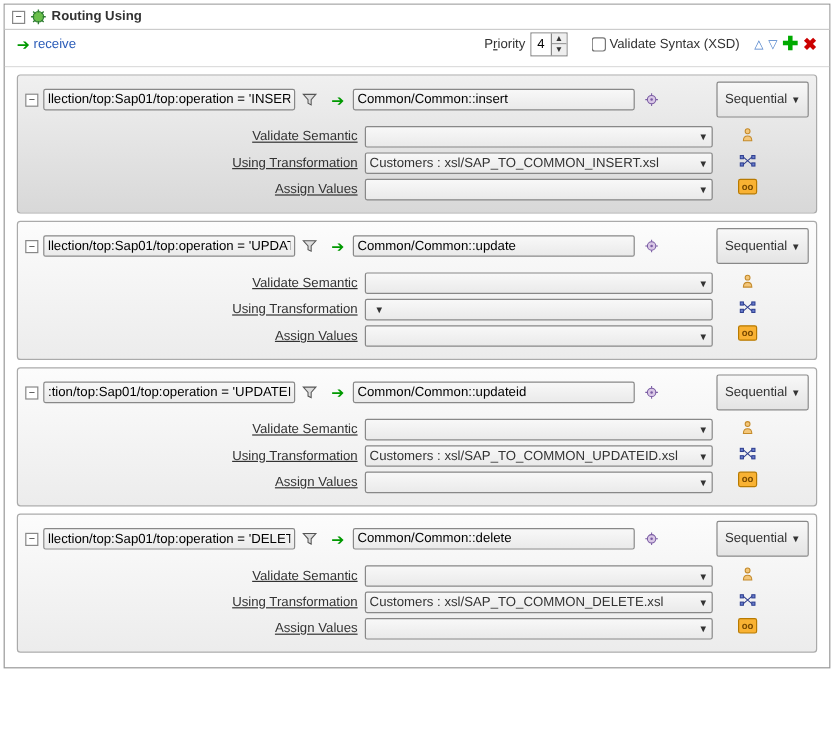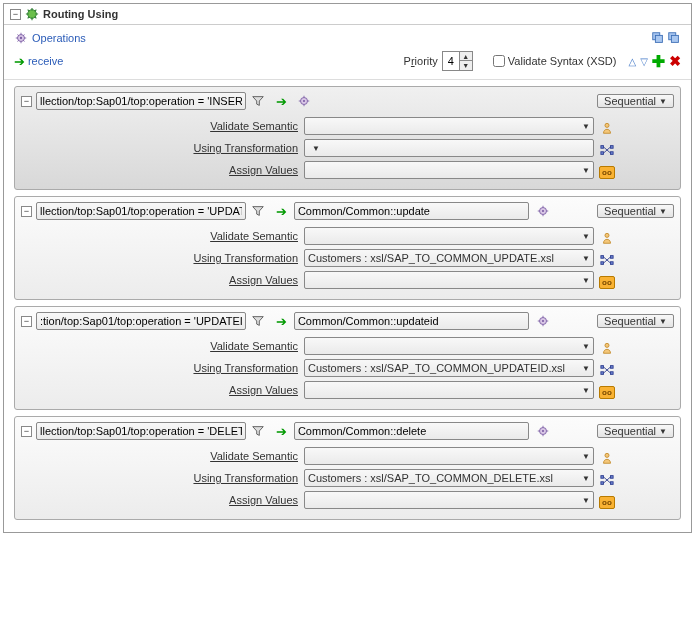--- a/index.html
+++ b/index.html
@@ -35,64 +35,44 @@
 .x-red { color:#cc0000; font-size:14px; font-weight:bold; cursor:pointer; }
 .rules-body { padding:6px 10px; }
 .rule { border:1px solid #aaa; border-radius:3px; margin-bottom:6px; background:linear-gradient(#fcfcfc,#ececec); }
 .rule.active { background:linear-gradient(#f0f0f0,#d8d8d8); }
 .rule-top { display:flex; align-items:center; padding:5px 6px; gap:4px; }
 .rule-top .collapse { width:11px; height:11px; border:1px solid #888; display:flex; align-items:center; justify-content:center; font-size:9px; cursor:pointer; background:#fff; }
 .txt-input { border:1px solid #888; background:linear-gradient(#f8f8f8,#eaeaea); height:18px; padding:0 3px; font-size:11px; border-radius:2px; }
 .filter-input { width:210px; }
 .target-input { width:235px; }
 .funnel, .gear-sm { width:16px; height:16px; display:flex; align-items:center; justify-content:center; }
-.seq-btn { border:1px solid #888; background:linear-gradient(#f8f8f8,#e4e4e4); height:14px; padding:0 6px; font-size:11px; border-radius:2px; display:flex; align-items:center; gap:3px; cursor:pointer; }
+.seq-btn { border:1px solid #888; background:linear-gradient(#f8f8f8,#e4e4e4); height:30px; padding:0 6px; font-size:11px; border-radius:2px; display:flex; align-items:center; gap:3px; cursor:pointer; }
 .seq-btn .caret { font-size:8px; }
 .rule-body { padding:2px 6px 6px 6px; }
 .frow { display:flex; align-items:center; margin-bottom:4px; }
 .flabel { width:283px; text-align:right; padding-right:6px; font-size:11px;text-decoration:underline; }
 .fselect { flex:0 0 290px; border:1px solid #888; background:linear-gradient(#f8f8f8,#eaeaea); height:18px; padding:0 3px; font-size:11px; border-radius:2px; display:flex; align-items:center; justify-content:space-between; cursor:pointer; }
 .fselect .caret { font-size:8px; margin-left:4px; }
-.row-icon { width:18px; height:18px; margin-left:4px; display:flex; align-items:flex-end; justify-content:center; }
+.row-icon { width:18px; height:18px; margin-left:20px; display:flex; align-items:flex-start; justify-content:center; }
 .person-icon svg, .map-icon svg, .fx-icon { width:14px; height:14px; }
 .fx-box { width:16px; height:13px; background:#f9b233; border:1px solid #b87a00; border-radius:2px; font-size:8px; display:flex; align-items:center; justify-content:center; color:#7a4a00; font-weight:bold; }
 </style>
 </head>
 <body>
 
 <div class="panel">
   <div class="header">
     <div class="collapse">−</div>
     <svg class="gear-green" viewBox="0 0 16 16">
         <circle cx="8" cy="8" r="5" fill="#6abf4b" stroke="#2e7d32"></circle>
         <path d="M8 1v3M8 12v3M1 8h3M12 8h3M3 3l2 2M11 11l2 2M3 13l2-2M11 5l2-2" stroke="#2e7d32" stroke-width="1.3"></path>
       </svg>
     <span class="header-title">Routing Using</span>
   </div>
 
-  <div class="sub-header">
-    <div class="sub-left">
-      <svg class="gear-icon" viewBox="0 0 16 16">
-          <circle cx="8" cy="8" r="4" fill="#d9c7e6" stroke="#7a5ca3"></circle>
-          <circle cx="8" cy="8" r="1.3" fill="#7a5ca3"></circle>
-          <path d="M8 2v2M8 12v2M2 8h2M12 8h2M4 4l1.3 1.3M10.7 10.7L12 12M4 12l1.3-1.3M10.7 5.3L12 4" stroke="#7a5ca3"></path>
-        </svg>
-      <span class="ops-link">Operations</span>
-    </div>
-    <div class="copy-icons">
-      <svg viewBox="0 0 16 16">
-          <rect x="2" y="2" width="8" height="8" fill="#a9c7f0" stroke="#3a6db5"></rect>
-          <rect x="5" y="5" width="8" height="8" fill="#a9c7f0" stroke="#3a6db5"></rect>
-        </svg>
-      <svg viewBox="0 0 16 16">
-          <rect x="2" y="2" width="8" height="8" fill="#a9c7f0" stroke="#3a6db5"></rect>
-          <rect x="5" y="5" width="8" height="8" fill="#a9c7f0" stroke="#3a6db5"></rect>
-        </svg>
-    </div>
-  </div>
 
   <div class="priority-row">
     <span class="arrow-green">➔</span>
     <span class="receive">receive</span>
     <div class="spacer"></div>
     <span class="prio-label"><span>P</span><span class="u">r</span><span>iority</span></span>
     <div class="spinner">
       <input value="4" style="">
       <div class="btns">
         <div>▲</div>
@@ -115,20 +95,21 @@
   <div class="rule active">
     <div class="rule-top">
       <div class="collapse">−</div>
       <input class="txt-input filter-input" value="llection/top:Sap01/top:operation = 'INSERT'" style="">
       <div class="funnel">
         <svg viewBox="0 0 16 16" width="14" height="14">
               <path d="M2 3h12l-4.5 5v5l-3-1.5V8z" fill="#ddd" stroke="#555"></path>
             </svg>
       </div>
       <span class="arrow-green" style="margin-left:6px;">➔</span>
+      <input class="txt-input target-input" value="Common/Common::insert" style="">
       <div class="gear-sm" style="margin-left:2px;">
         <svg viewBox="0 0 16 16" width="14" height="14">
               <circle cx="8" cy="8" r="4" fill="#d9c7e6" stroke="#7a5ca3"></circle>
               <circle cx="8" cy="8" r="1.2" fill="#7a5ca3"></circle>
               <path d="M8 2v2M8 12v2M2 8h2M12 8h2" stroke="#7a5ca3"></path>
             </svg>
       </div>
       <div class="spacer"></div>
       <div class="seq-btn">
         <span>Sequential</span>
@@ -145,20 +126,21 @@
         <div class="row-icon person-icon">
           <svg viewBox="0 0 16 16">
                 <circle cx="8" cy="5" r="2.3" fill="#f4c77a" stroke="#c48a2a"></circle>
                 <path d="M4 14c0-3 2-4.5 4-4.5s4 1.5 4 4.5z" fill="#f4c77a" stroke="#c48a2a"></path>
               </svg>
         </div>
       </div>
       <div class="frow">
         <div class="flabel">Using Transformation</div>
         <div class="fselect">
+              <span>Customers : xsl/SAP_TO_COMMON_INSERT.xsl</span>
               <span class="caret">▼</span>
             </div>
         <div class="row-icon map-icon">
           <svg viewBox="0 0 16 16">
                 <rect x="1" y="3" width="3" height="3" fill="#6a7fcf" stroke="#2e3e8f"></rect>
                 <rect x="1" y="10" width="3" height="3" fill="#6a7fcf" stroke="#2e3e8f"></rect>
                 <rect x="12" y="3" width="3" height="3" fill="#6a7fcf" stroke="#2e3e8f"></rect>
                 <rect x="12" y="10" width="3" height="3" fill="#6a7fcf" stroke="#2e3e8f"></rect>
                 <path d="M4 4.5L12 11.5M4 11.5L12 4.5" stroke="#2e3e8f"></path>
               </svg>
@@ -211,21 +193,20 @@
         <div class="row-icon person-icon">
           <svg viewBox="0 0 16 16">
                 <circle cx="8" cy="5" r="2.3" fill="#f4c77a" stroke="#c48a2a"></circle>
                 <path d="M4 14c0-3 2-4.5 4-4.5s4 1.5 4 4.5z" fill="#f4c77a" stroke="#c48a2a"></path>
               </svg>
         </div>
       </div>
       <div class="frow">
         <div class="flabel">Using Transformation</div>
         <div class="fselect">
-              <span>Customers : xsl/SAP_TO_COMMON_UPDATE.xsl</span>
               <span class="caret">▼</span>
             </div>
         <div class="row-icon map-icon">
           <svg viewBox="0 0 16 16">
                 <rect x="1" y="3" width="3" height="3" fill="#6a7fcf" stroke="#2e3e8f"></rect>
                 <rect x="1" y="10" width="3" height="3" fill="#6a7fcf" stroke="#2e3e8f"></rect>
                 <rect x="12" y="3" width="3" height="3" fill="#6a7fcf" stroke="#2e3e8f"></rect>
                 <rect x="12" y="10" width="3" height="3" fill="#6a7fcf" stroke="#2e3e8f"></rect>
                 <path d="M4 4.5L12 11.5M4 11.5L12 4.5" stroke="#2e3e8f"></path>
               </svg>

